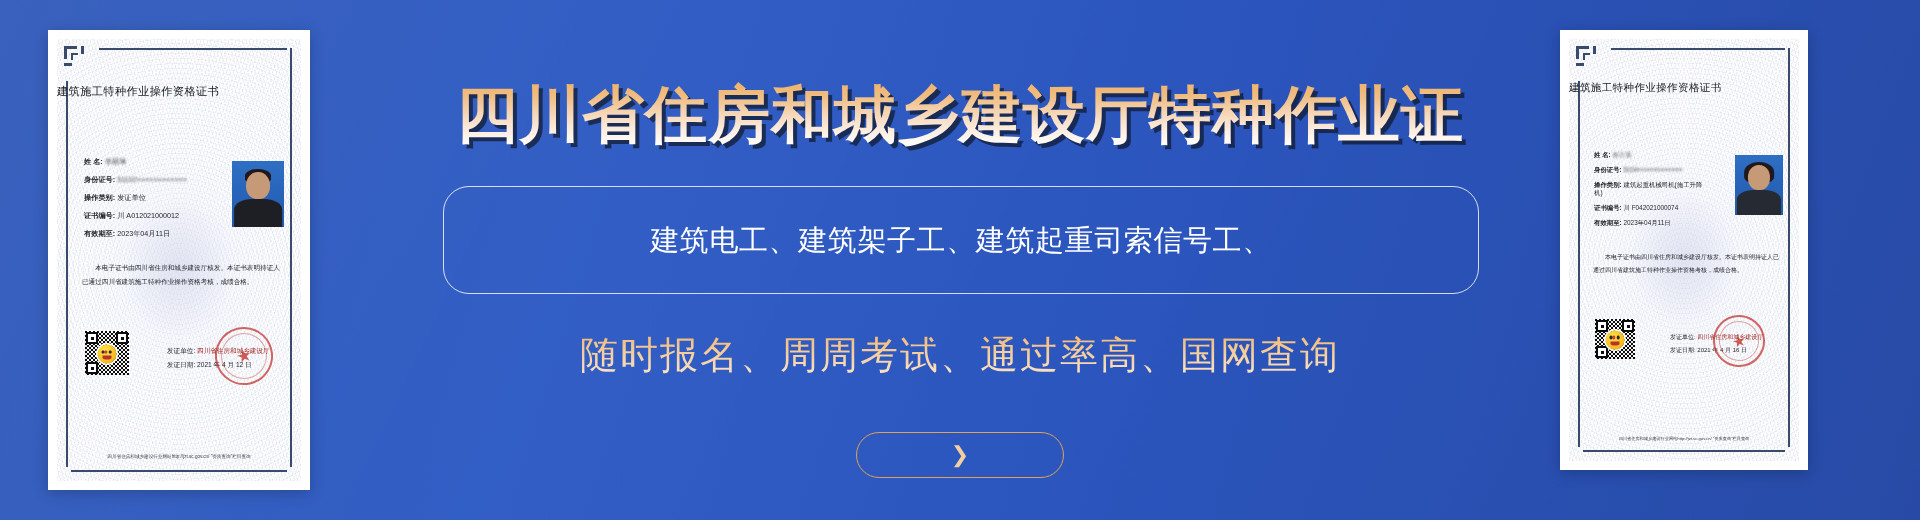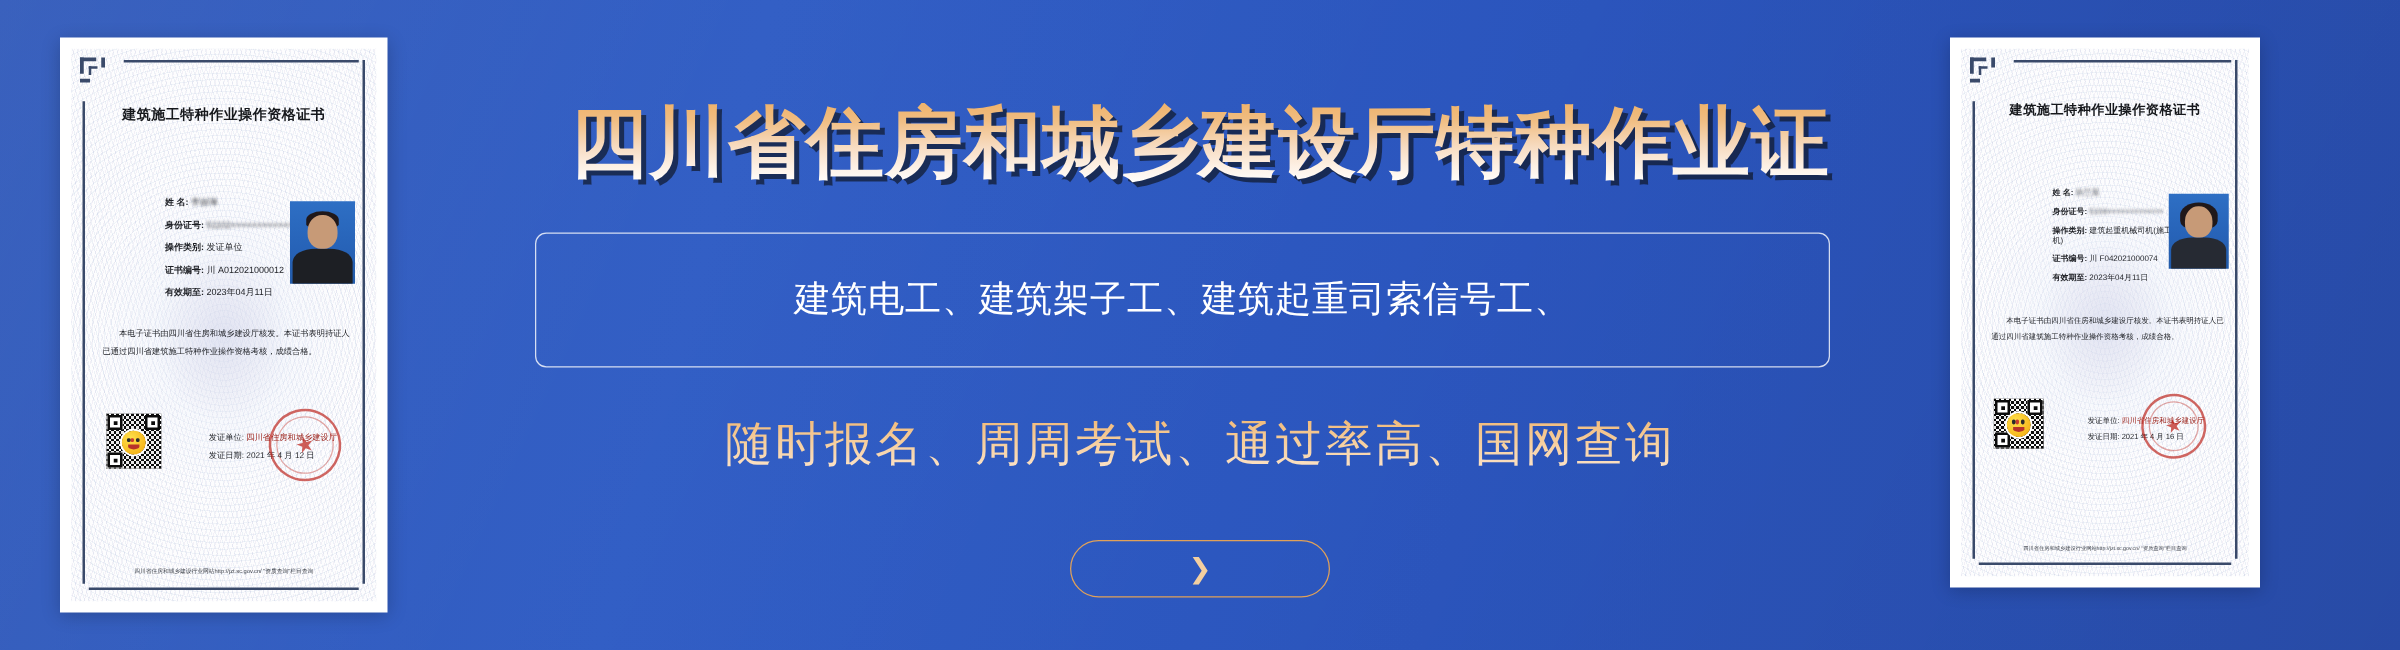--- a/index.html
+++ b/index.html
@@ -61,37 +61,36 @@
   .fret-tl i:nth-child(4){ left:7px; top:7px; width:2px; height:7px; }
   .fret-tl i:nth-child(5){ left:17px; top:0; width:3px; height:8px; }
   .fret-tl i:nth-child(6){ left:0; top:17px; width:8px; height:3px; }
 
   .cert-topline { position:absolute; background:#3a4a6a; height:2px; }
   .cert-sideline{ position:absolute; background:#3a4a6a; width:2px; }
 
   .cert-title {
     position: absolute;
     left: 0; right: 0;
-    text-align: center;
     font-family: "Liberation Serif", "DejaVu Serif", serif;
-    font-weight: bold;
+    font-weight: normal;
     color: #16181c;
     letter-spacing: 0.4px;
   }
   .cert-left  .cert-title { top: 45px; font-size: 11.2px; }
   .cert-right .cert-title { top: 42px; font-size: 10.5px; }
 
   .cert-fields {
     position: absolute;
     color: #1d1f24;
     font-family: "Liberation Sans", sans-serif;
   }
   .cert-left  .cert-fields { left: 27px; top: 118px; font-size: 7.2px; }
   .cert-right .cert-fields { left: 25px; top: 112px; font-size: 6.4px; }
-  .cert-fields .row { margin-bottom: 9px; white-space: nowrap; line-height: 1.25; margin-left: 48px; }
+  .cert-fields .row { margin-bottom: 9px; white-space: nowrap; line-height: 1.25; }
   .cert-right .cert-fields .row { margin-bottom: 7px; }
   .cert-fields .lbl { font-weight: 600; }
   .cert-fields .val { }
   .cert-fields .blur { filter: blur(1.25px); opacity: 0.82; }
   .cert-fields .row.two-line { white-space: normal; width: 110px; }
 
   .cert-photo {
     position: absolute;
     background: linear-gradient(180deg, #2e6fc4 0%, #2763b8 55%, #235ba9 100%);
     overflow: hidden;
@@ -237,26 +236,26 @@
     -webkit-background-clip: text;
     background-clip: text;
     color: transparent;
     -webkit-text-fill-color: transparent;
     filter: drop-shadow(4px 4px 0px rgba(12,14,20,0.62));
     font-family: "Liberation Sans", "DejaVu Sans", sans-serif;
   }
 
   .subbox {
     position: absolute;
-    left: 68px;
+    left: 83px;
     top: 186px;
     width: 1036px;
     height: 108px;
     border: 1.6px solid rgba(255,255,255,0.80);
-    border-radius: 9px;
+    border-radius: 26px;
     display: flex;
     flex-direction: column;
     align-items: center;
     justify-content: center;
   }
   .subbox .line {
     color: #ffffff;
     font-size: 29px;
     line-height: 1.52;
     letter-spacing: 0.6px;

